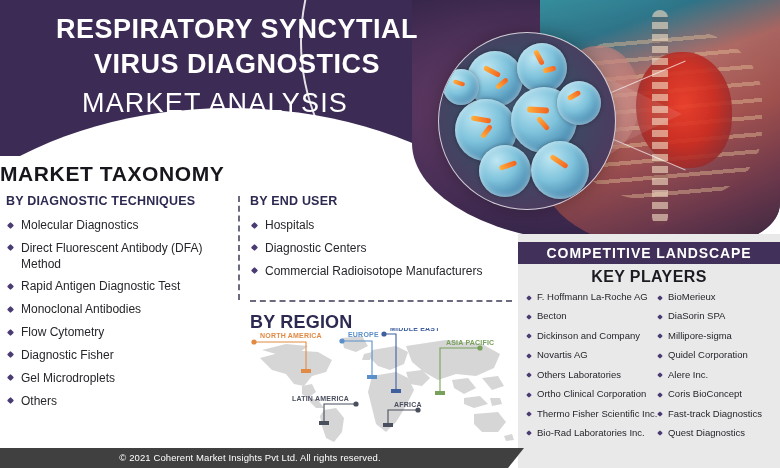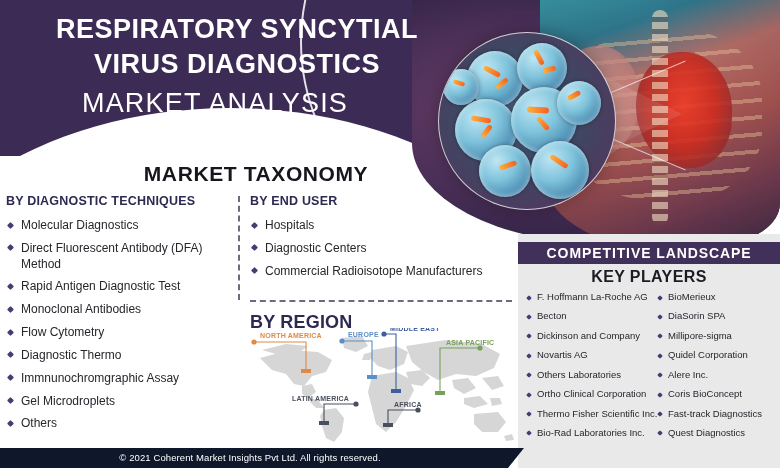--- a/index.html
+++ b/index.html
@@ -177,21 +177,21 @@
     transform-origin: left center;
   }
   .hero-cone-line-a { left: 152px; top: 112px; width: 132px; transform: rotate(-23deg); }
   .hero-cone-line-b { left: 152px; top: 118px; width: 132px; transform: rotate(23deg); }
 
   
   .taxonomy-title {
     position: absolute;
     left: 0; top: 162px;
     width: 512px;
-    text-align: center;
+    text-align: left;
     font-size: 21px;
     font-weight: bold;
     color: #16161c;
     letter-spacing: 0.6px;
     z-index: 8;
   }
 
   .col-left {
     position: absolute;
     left: 6px; top: 194px;
@@ -271,21 +271,21 @@
     z-index: 8;
   }
   .map-wrap svg { display: block; }
 
   
   .footer-bar {
     position: absolute;
     left: 0; bottom: 0;
     width: 524px;
     height: 20px;
-    background: #0f172a;
+    background: #404040;
     z-index: 9;
     clip-path: polygon(0 0, 100% 0, calc(100% - 16px) 100%, 0 100%);
   }
   .footer-text {
     position: absolute;
     left: 0; top: 0;
     width: 500px;
     height: 20px;
     line-height: 20px;
     text-align: center;
@@ -414,22 +414,21 @@
   <div class="h-divider"></div>
 
   <div class="col-left">
     <div class="section-head">BY DIAGNOSTIC TECHNIQUES</div>
     <ul class="bullets">
       <li>Molecular Diagnostics</li>
       <li>Direct Fluorescent Antibody (DFA) Method</li>
       <li>Rapid Antigen Diagnostic Test</li>
       <li>Monoclonal Antibodies</li>
       <li>Flow Cytometry</li>
-      <li>Diagnostic Thermo</li>
-      <li>Immnunochromgraphic Assay</li>
+      <li>Diagnostic Fisher</li>
       <li>Gel Microdroplets</li>
       <li>Others</li>
     </ul>
   </div>
 
   <div class="col-mid">
     <div class="section-head">BY END USER</div>
     <ul class="bullets">
       <li>Hospitals</li>
       <li>Diagnostic Centers</li>

